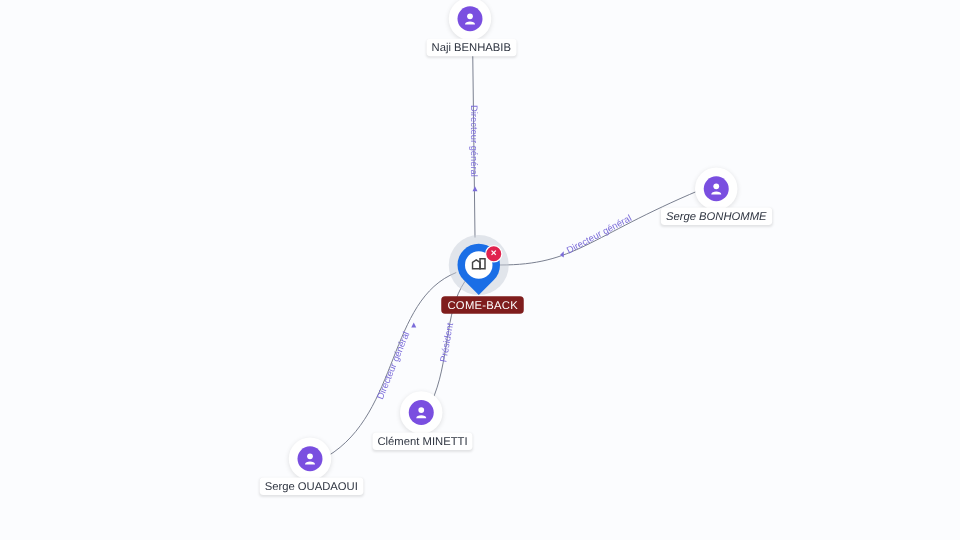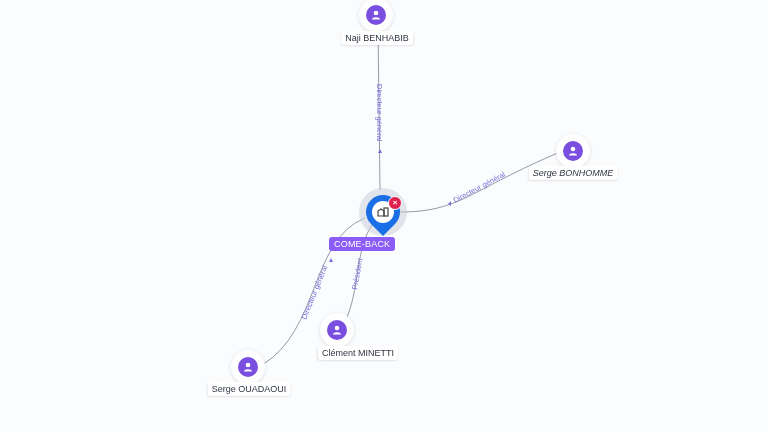--- a/index.html
+++ b/index.html
@@ -6,21 +6,21 @@
   body { width:768px; height:432px; background:#fbfcfe; position:relative; overflow:hidden; font-family:"Liberation Sans", sans-serif; }
   svg.edges { position:absolute; left:0; top:0; width:768px; height:432px; }
   .edge-label { font-family:"Liberation Sans", sans-serif; font-size:7.5px; fill:#7b6cd9; }
   .node { position:absolute; width:34px; height:34px; border-radius:50%; background:#fff; box-shadow:0 1px 4px rgba(0,0,0,0.12); display:flex; align-items:center; justify-content:center; }
   .avatar { width:20px; height:20px; border-radius:50%; background:#7a4fe0; display:flex; align-items:center; justify-content:center; }
   .node-label { position:absolute; background:#fff; color:#2e3440; font-size:9px; padding:2px 4px; border-radius:3px; box-shadow:0 1px 2px rgba(0,0,0,0.1); white-space:nowrap; transform:translateX(-50%); }
   .center-halo { position:absolute; left:359px; top:188px; width:48px; height:48px; border-radius:50%; background:rgba(200,205,215,0.5); }
   .center-pin { position:absolute; left:366px; top:195px; width:34px; height:34px; border-radius:50% 50% 50% 0; transform:rotate(-45deg); background:#1a6ee6; }
   .center-inner { position:absolute; left:372px; top:201px; width:22px; height:22px; border-radius:50%; background:#fff; display:flex; align-items:center; justify-content:center; }
   .close-badge { position:absolute; left:388px; top:196px; width:12px; height:12px; border-radius:50%; background:#e0234e; border:1px solid #fff; color:#fff; font-size:8px; line-height:12px; text-align:center; font-weight:bold; }
-  .center-label { position:absolute; left:329px; top:237px; background:#8b5cf6; color:#fff; font-size:9px; padding:2px 5px; border-radius:3px; white-space:nowrap; letter-spacing:0.2px; }
+  .center-label { position:absolute; left:353px; top:237px; background:#7f1d1d; color:#fff; font-size:9px; padding:2px 5px; border-radius:3px; white-space:nowrap; letter-spacing:0.2px; }
 </style>
 </head>
 <body>
 
 <svg class="edges">
   <path d="M378 28 L380 190" stroke="#7a8090" stroke-width="0.8" fill="none"></path>
   <path d="M400 212 C 460 212, 470 190, 560 152" stroke="#7a8090" stroke-width="0.8" fill="none"></path>
   <path d="M372 225 C 355 250, 360 290, 345 322" stroke="#7a8090" stroke-width="0.8" fill="none"></path>
   <path d="M365 218 C 310 240, 320 330, 262 365" stroke="#7a8090" stroke-width="0.8" fill="none"></path>
 
@@ -55,21 +55,21 @@
 <div class="node-label" style="left:573px;top:166px;font-style:italic;">Serge BONHOMME</div>
 
 <div class="node" style="left:320px;top:313px;">
   <div class="avatar">
     <svg width="12" height="12" viewBox="0 0 12 12">
         <circle cx="6" cy="4" r="2.3" fill="#fff"></circle>
         <path d="M2 10.5 C2 7.5 10 7.5 10 10.5 Z" fill="#fff"></path>
       </svg>
   </div>
 </div>
-<div class="node-label" style="left:338px;top:346px;margin-left:20px;">Clément MINETTI</div>
+<div class="node-label" style="left:338px;top:346px;">Clément MINETTI</div>
 
 <div class="node" style="left:231px;top:350px;">
   <div class="avatar">
     <svg width="12" height="12" viewBox="0 0 12 12">
         <circle cx="6" cy="4" r="2.3" fill="#fff"></circle>
         <path d="M2 10.5 C2 7.5 10 7.5 10 10.5 Z" fill="#fff"></path>
       </svg>
   </div>
 </div>
 <div class="node-label" style="left:249px;top:382px;">Serge OUADAOUI</div>

